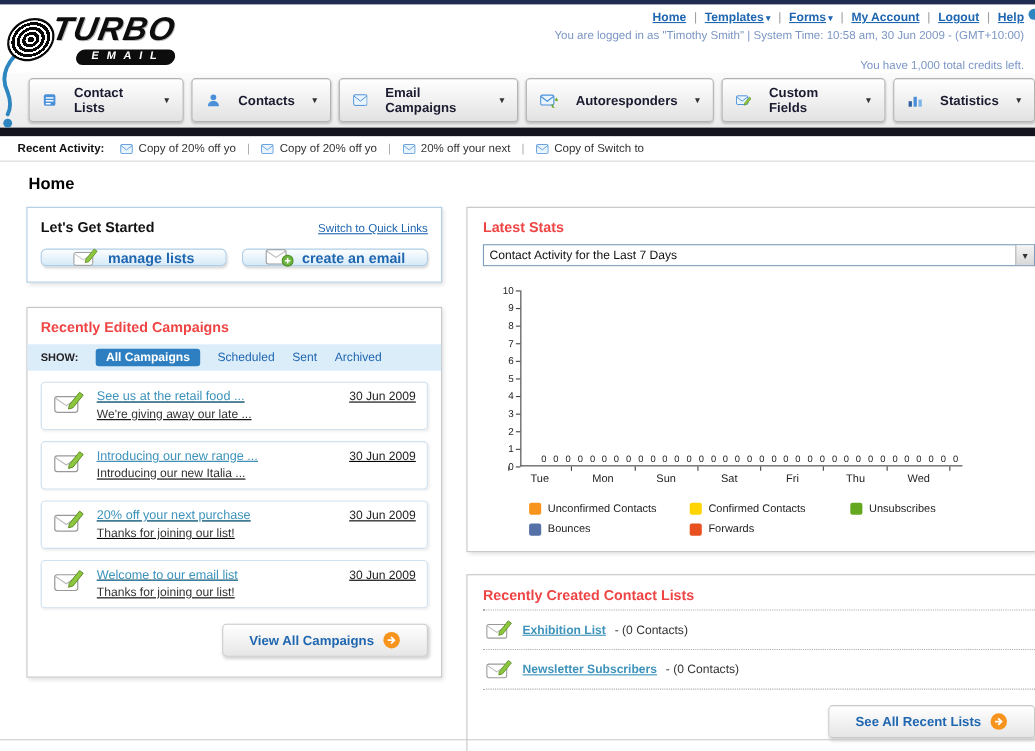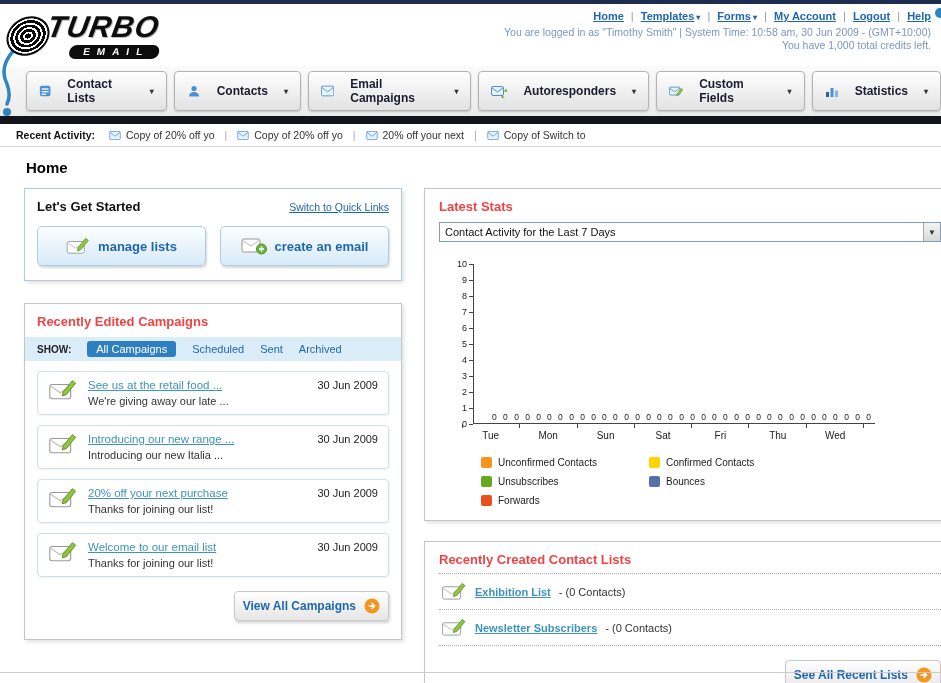--- a/index.html
+++ b/index.html
@@ -16,21 +16,21 @@
   .logo-swirl { width:44px; height:38px; border-radius:50%; background:repeating-radial-gradient(ellipse at 50% 50%, #0a0a0a 0 3px, #ffffff 3px 5px); transform:rotate(-12deg) skewX(-8deg); border:2px solid #0a0a0a; }
   .logo-text { transform:skewX(-10deg); margin-left:-8px; }
   .logo-turbo { font-size:30px; font-weight:bold; font-style:italic; color:#0d0d0d; letter-spacing:1px; line-height:28px; text-shadow:1px 1px 0 #bbb; }
   .logo-email { display:inline-block; background:#0d0d0d; color:#fff; font-size:10px; font-weight:bold; letter-spacing:7px; padding:1px 10px 2px 14px; border-radius:9px; margin-left:26px; margin-top:-2px; }
   .header-right { text-align:right; padding-top:4px; }
   .top-links { font-size:11px; }
   .top-links a { color:#1f66b0; text-decoration:underline; font-weight:bold; }
   .top-links .sep { color:#999; margin:0 4px; }
   .top-links .dd { color:#1f66b0; font-size:8px; margin-left:2px; text-decoration:none; display:inline-block; }
   .login-info { margin-top:4px; font-size:10.5px; color:#7b96c4; }
-  .credits-info { margin-top:1px; font-size:10.5px; color:#7b96c4;text-align:right; }
+  .credits-info { margin-top:16px; font-size:10.5px; color:#7b96c4;text-align:right; }
 
   
   .main-nav { display:flex; gap:7px; padding:5px 0 5px 26px; background:linear-gradient(#fbfbfb,#ebebeb); }
   .nav-tab { display:flex; align-items:center; gap:16px; padding:5px 12px; background:linear-gradient(#ffffff,#e2e2e2); border:1px solid #b3b3b3; border-radius:4px; font-weight:bold; font-size:12px; color:#1b1b30; cursor:pointer; box-shadow:0 1px 2px rgba(0,0,0,.18); }
   .nav-tab .dd { font-size:8px; color:#333; }
   .dark-bar { height:8px; background:#14141f; }
 
   
   .recent-activity { display:flex; align-items:center; gap:10px; padding:5px 0 5px 16px; font-size:10.5px; border-bottom:1px solid #d8d8d8; background:#fff; }
   .recent-activity .ra-label { font-weight:bold; color:#111; margin-right:4px; }
@@ -45,57 +45,57 @@
   .right-col { flex:1; }
 
   .panel { background:#fff; border:1px solid #c5c5c5; box-shadow:2px 2px 4px rgba(0,0,0,.12); }
 
   
   .get-started { border:1px solid #aecce4; box-shadow:2px 2px 4px rgba(0,0,0,.12); padding:10px 12px 14px; margin-bottom:22px; }
   .gs-head { display:flex; justify-content:space-between; align-items:baseline; }
   .gs-title { font-size:13px; font-weight:bold; color:#111; }
   .gs-link { font-size:10.5px; color:#1f66b0; text-decoration:underline; }
   .gs-buttons { display:flex; gap:14px; margin-top:12px; }
-  .gs-btn { flex:1; height:40px; display:flex; align-items:center; justify-content:center; gap:8px; background:linear-gradient(#fcfeff,#d7eaf8); border:1px solid #aecde6; border-radius:5px; box-shadow:1px 2px 2px rgba(0,0,0,.15); color:#1f66b0; font-weight:bold; font-size:13px; cursor:pointer; }
+  .gs-btn { flex:1; height:16px; display:flex; align-items:center; justify-content:center; gap:8px; background:linear-gradient(#fcfeff,#d7eaf8); border:1px solid #aecde6; border-radius:5px; box-shadow:1px 2px 2px rgba(0,0,0,.15); color:#1f66b0; font-weight:bold; font-size:13px; cursor:pointer; }
 
   
   .campaigns { padding-bottom:4px; }
   .panel-title { font-size:13px; font-weight:bold; color:#ef4444; padding:10px 12px 8px; }
   .filter-bar { background:#dcedfa; padding:4px 12px; display:flex; gap:16px; align-items:center; font-size:11px; }
   .show-label { font-size:10px; font-weight:bold; color:#222; }
   .filter { color:#1f66b0; cursor:pointer; }
-  .filter.active { background:#2e7fc2; color:#fff; font-weight:normal; padding:2px 9px; border-radius:3px; }
-  .camp-rows { padding:10px 12px 2px; }
+  .filter.active { background:#2e7fc2; color:#fff; font-weight:bold; padding:2px 9px; border-radius:3px; }
+  .camp-rows { padding:10px 12px 2px;text-decoration:underline; }
   .camp-row { display:flex; gap:10px; align-items:flex-start; border:1px solid #cfe0ef; border-radius:4px; padding:7px 10px; margin-bottom:10px; box-shadow:1px 1px 2px rgba(0,0,0,.06); cursor:pointer; }
   .camp-text { flex:1; }
   .camp-title { color:#3d93bb; font-size:11.5px; text-decoration:underline; }
   .camp-sub { color:#333; font-size:11px; margin-top:4px; }
   .camp-date { font-size:11px; color:#222; white-space:nowrap; }
   .btn-row { display:flex; justify-content:flex-end; padding:2px 12px 14px; }
-  .pill-btn { display:inline-flex; align-items:center; gap:8px; padding:6px 8px; background:linear-gradient(#ffffff,#e6e6e6); border:1px solid #c9c9c9; border-radius:4px; box-shadow:1px 2px 3px rgba(0,0,0,.18); color:#1f66b0; font-weight:bold; font-size:12px; cursor:pointer;margin-left:48px; }
+  .pill-btn { display:inline-flex; align-items:center; gap:8px; padding:6px 24px; background:linear-gradient(#ffffff,#e6e6e6); border:1px solid #c9c9c9; border-radius:4px; box-shadow:1px 2px 3px rgba(0,0,0,.18); color:#1f66b0; font-weight:bold; font-size:12px; cursor:pointer;margin-left:48px; }
 
   
   .stats { padding:10px 14px 14px; }
   .stats .panel-title { padding:0 0 8px; }
   .fake-select { display:flex; align-items:center; border:1px solid #7f9db9; height:20px; font-size:11px; color:#111; background:#fff; cursor:pointer; }
   .fake-select .fs-label { flex:1; padding:0 5px; }
   .fake-select .fs-arrow { width:17px; align-self:stretch; background:linear-gradient(#f4f4f4,#d8d8d8); border-left:1px solid #aaa; display:flex; align-items:center; justify-content:center; font-size:8px; color:#333; }
   .chart-wrap { display:flex; margin:22px 0 0 12px; }
   .chart-y { display:flex; flex-direction:column; justify-content:space-between; align-items:flex-end; height:160px; width:22px; }
   .y-tick { display:flex; align-items:center; gap:2px; height:0; font-size:9px; color:#222; }
   .y-dash { width:4px; height:1px; background:#444; display:inline-block; }
   .plot { position:relative; width:402px; height:160px; border-left:1px solid #444; border-bottom:1px solid #444; }
   .val-groups { position:absolute; left:16px; right:0; bottom:1px; display:flex; }
   .val-group { flex:1; text-align:center; font-size:8.5px; color:#222; letter-spacing:2px; }
   .tick-row { display:flex; justify-content:space-between; width:402px; margin-left:23px; height:4px; }
   .tick-row span { width:1px; background:#444; }
   .x-labels { display:flex; width:402px; margin-left:23px; padding-top:2px; }
   .x-lab { flex:1; text-align:center; font-size:10px; color:#222; }
   .legend { display:flex; flex-wrap:wrap; width:460px; margin:16px 0 0 42px; row-gap:8px; }
-  .legend-item { width:168px; display:flex; align-items:center; gap:6px; font-size:10px; color:#222; }
+  .legend-item { width:146px; display:flex; align-items:center; gap:6px; font-size:10px; color:#222; }
   .legend-swatch { width:11px; height:11px; border-radius:2px; flex:none; }
 
   
   .contact-lists { margin-top:20px; padding:10px 14px 14px; }
   .contact-lists .panel-title { padding:0 0 6px; }
   .dotted { border-top:1px dotted #aaa; }
   .cl-item { display:flex; align-items:center; gap:8px; padding:8px 2px; font-size:11px; cursor:pointer; }
   .cl-name { color:#3d93bb; text-decoration:underline; font-weight:bold; }
   .cl-count { color:#333; }
   .cl-btn-row { display:flex; justify-content:flex-end; margin-top:14px; }

